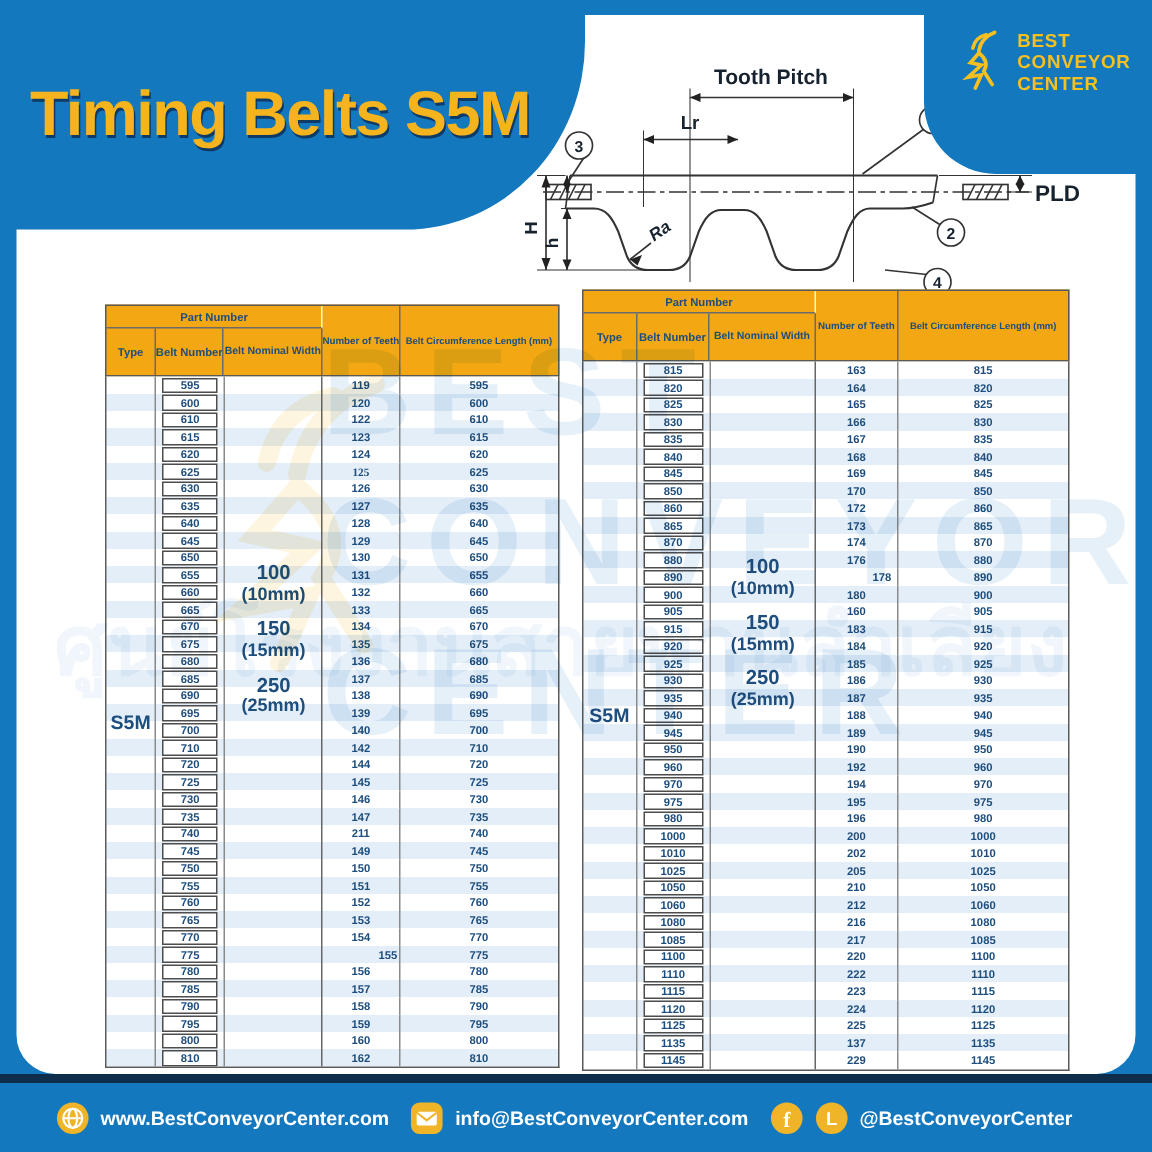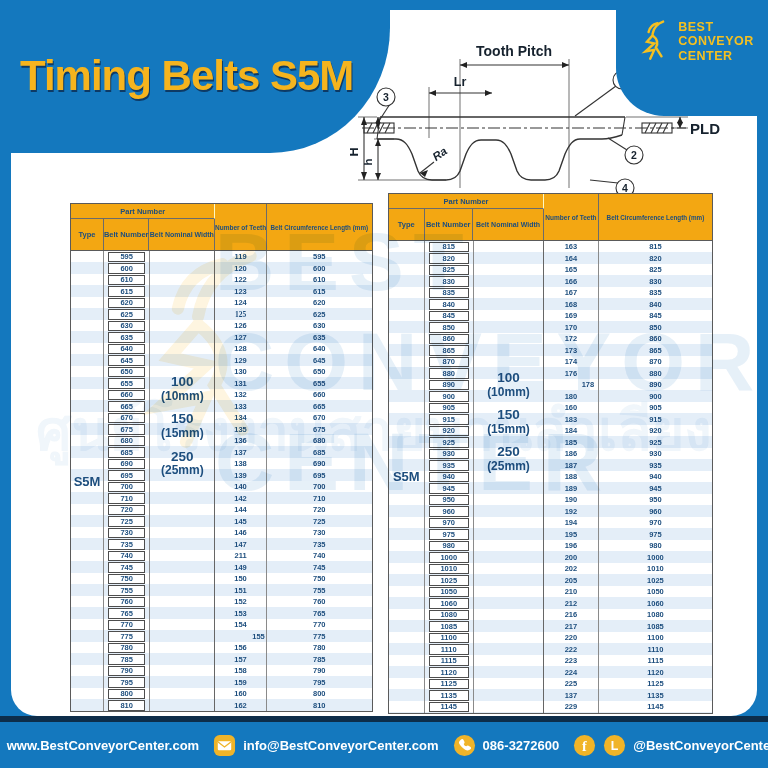--- a/index.html
+++ b/index.html
@@ -489,27 +489,20 @@
     <svg class="ficon" viewBox="0 0 24 24">
       <rect x="1" y="1" width="22" height="22" rx="6" fill="#F0B429"></rect>
       <rect x="5" y="7.5" width="14" height="9.5" rx="1.2" fill="#fff"></rect>
       <path d="M5,8 l7,5.5 L19,8" stroke="#F0B429" stroke-width="1.4" fill="none"></path>
     </svg>
     <span>info@BestConveyorCenter.com</span>
   </div>
   <div class="fgroup">
     <svg class="ficon" viewBox="0 0 24 24">
       <circle cx="12" cy="12" r="11" fill="#F0B429"></circle>
-      <path fill="#fff" d="M8.1,5.9c1-.9,2.3-.8,2.8.2l1,1.9c.4.8.1,1.7-.7,2.2c.2,1.4 1.3,2.5 2.7,2.7c.5-.8 1.4-1.1 2.2-.7l1.9,1c1,.5 1.1,1.8.2,2.8c-1.4,1.4-3.7,1.6-5.5.4c-2.4-1.7-4.3-3.6-6-6C5.5,8.6 6.7,7.3 8.1,5.9z"></path>
-    </svg>
-    <span>086-3272600</span>
-  </div>
-  <div class="fgroup">
-    <svg class="ficon" viewBox="0 0 24 24">
-      <circle cx="12" cy="12" r="11" fill="#F0B429"></circle>
       <text x="12" y="18" text-anchor="middle" font-size="15" font-family="Liberation Serif, serif" font-weight="bold" fill="#fff">f</text>
     </svg>
     <svg class="ficon" viewBox="0 0 24 24">
       <circle cx="12" cy="12" r="11" fill="#F0B429"></circle>
       <text x="12" y="17" text-anchor="middle" font-size="13" font-weight="bold" fill="#fff">L</text>
     </svg>
     <span>@BestConveyorCenter</span>
   </div>
 </div>
 

